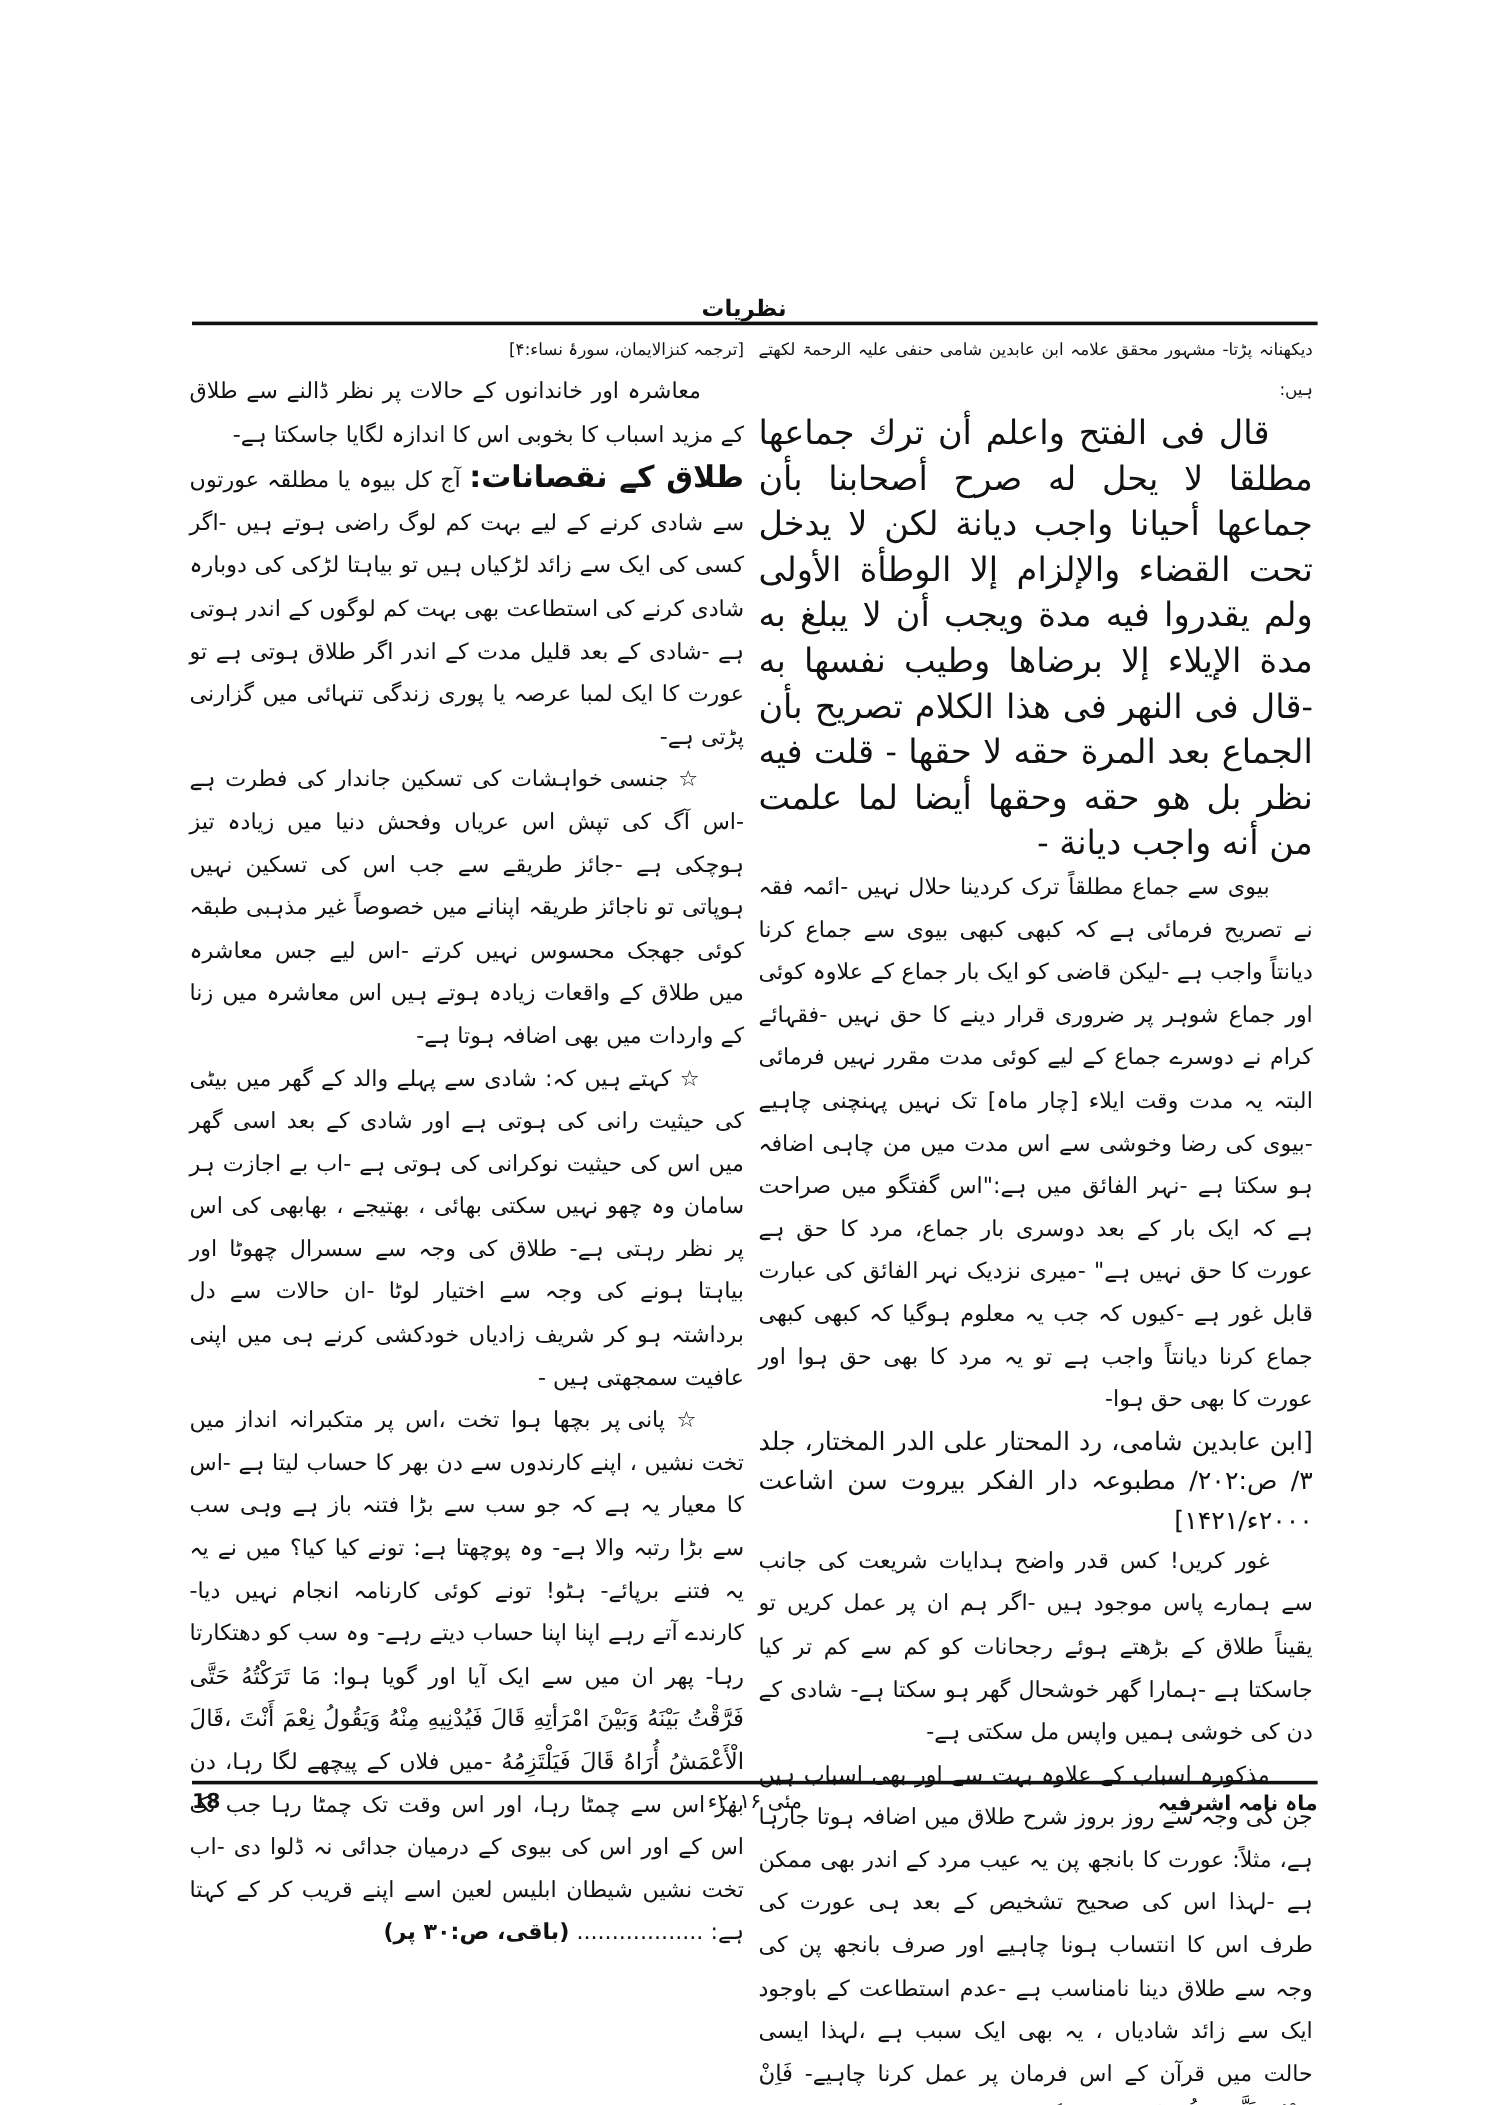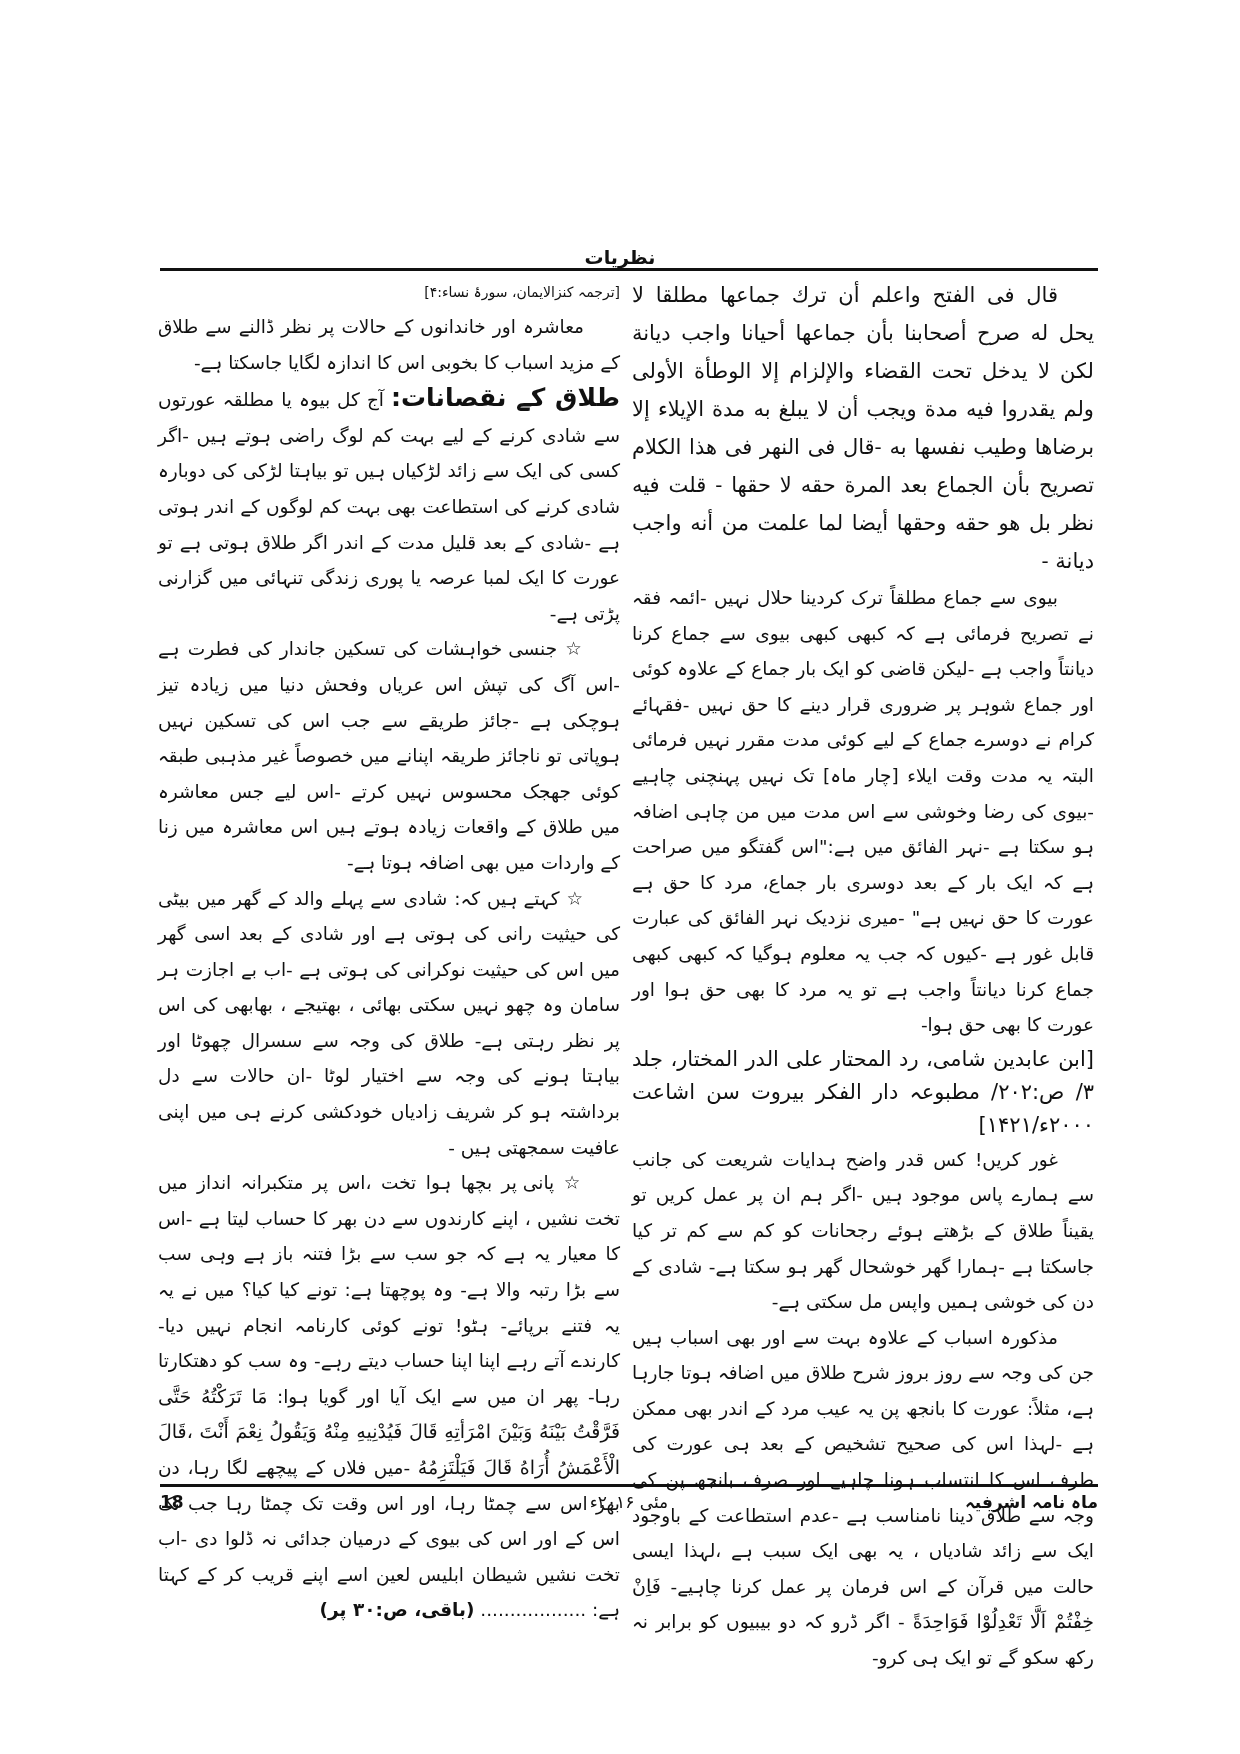--- a/index.html
+++ b/index.html
@@ -10,41 +10,42 @@
                   font-size: 19px; font-weight: bold; direction: rtl; }
   .rule-top { position: absolute; top: 268px; left: 160px; width: 938px; height: 3px; background: #111; }
   .rule-bottom { position: absolute; top: 1484px; left: 160px; width: 938px; height: 3px; background: #111; }
   .col { position: absolute; top: 276px; width: 462px; direction: rtl; text-align: justify;
          font-size: 18.5px; line-height: 35.6px; }
   .col-right { left: 632px; }
   .col-left { left: 158px; }
   .col p { margin: 0; }
   .indent { text-indent: 36px; }
   .small { font-size: 14px; line-height: 33px; }
-  .arabic { font-family: "DejaVu Serif", serif; font-size: 21px; line-height: 38px; text-indent: 36px; }
+  .arabic { font-family: "DejaVu Serif", serif; font-size: 28px; line-height: 38px; text-indent: 36px; }
   .arabic-inline { font-family: "DejaVu Serif", serif; font-size: 19px; }
   .heading { font-weight: bold; font-size: 25px; }
   .bold { font-weight: bold; }
   .cite { font-size: 21px; line-height: 33px; }
   .footer { position: absolute; top: 1492px; left: 160px; width: 938px; height: 30px;
             direction: rtl; font-size: 17px; font-weight: bold; }
   .footer .mag { position: absolute; right: 0; top: 0; }
   .footer .date { position: absolute; left: 0; right: 0; text-align: center; top: 0; font-weight: normal; }
   .footer .pageno { position: absolute; left: 0; top: 0; }
   .star { font-family: "DejaVu Sans", sans-serif; }
 </style>
 </head>
 <body>
 
 <div class="page">
 
   <div class="header-title">نظریات</div>
   <div class="rule-top"></div>
 
   <div class="col col-right">
+    <p class="small">دیکھنانہ پڑتا- مشہور محقق علامہ ابن عابدین شامی حنفی علیہ الرحمۃ لکھتے ہیں:</p>
     <p class="arabic">قال فی الفتح واعلم أن ترك جماعها مطلقا لا يحل له صرح أصحابنا بأن جماعها أحيانا واجب ديانة لكن لا يدخل تحت القضاء والإلزام إلا الوطأة الأولى ولم يقدروا فيه مدة ويجب أن لا يبلغ به مدة الإيلاء إلا برضاها وطيب نفسها به -قال فی النهر فی هذا الكلام تصريح بأن الجماع بعد المرة حقه لا حقها - قلت فيه نظر بل هو حقه وحقها أيضا لما علمت من أنه واجب ديانة -</p>
     <p class="indent">بیوی سے جماع مطلقاً ترک کردینا حلال نہیں -ائمہ فقہ نے تصریح فرمائی ہے کہ کبھی کبھی بیوی سے جماع کرنا دیانتاً واجب ہے -لیکن قاضی کو ایک بار جماع کے علاوہ کوئی اور جماع شوہر پر ضروری قرار دینے کا حق نہیں -فقہائے کرام نے دوسرے جماع کے لیے کوئی مدت مقرر نہیں فرمائی البتہ یہ مدت وقت ایلاء [چار ماہ] تک نہیں پہنچنی چاہیے -بیوی کی رضا وخوشی سے اس مدت میں من چاہی اضافہ ہو سکتا ہے -نہر الفائق میں ہے:"اس گفتگو میں صراحت ہے کہ ایک بار کے بعد دوسری بار جماع، مرد کا حق ہے عورت کا حق نہیں ہے" -میری نزدیک نہر الفائق کی عبارت قابل غور ہے -کیوں کہ جب یہ معلوم ہوگیا کہ کبھی کبھی جماع کرنا دیانتاً واجب ہے تو یہ مرد کا بھی حق ہوا اور عورت کا بھی حق ہوا-</p>
     <p class="cite">[ابن عابدین شامی، رد المحتار علی الدر المختار، جلد ۳/ ص:۲۰۲/ مطبوعہ دار الفکر بیروت سن اشاعت ۲۰۰۰ء/۱۴۲۱]</p>
     <p class="indent">غور کریں! کس قدر واضح ہدایات شریعت کی جانب سے ہمارے پاس موجود ہیں -اگر ہم ان پر عمل کریں تو یقیناً طلاق کے بڑھتے ہوئے رجحانات کو کم سے کم تر کیا جاسکتا ہے -ہمارا گھر خوشحال گھر ہو سکتا ہے- شادی کے دن کی خوشی ہمیں واپس مل سکتی ہے-</p>
     <p class="indent">
       <span>مذکورہ اسباب کے علاوہ بہت سے اور بھی اسباب ہیں جن کی وجہ سے روز بروز شرح طلاق میں اضافہ ہوتا جارہا ہے، مثلاً: عورت کا بانجھ پن یہ عیب مرد کے اندر بھی ممکن ہے -لہذا اس کی صحیح تشخیص کے بعد ہی عورت کی طرف اس کا انتساب ہونا چاہیے اور صرف بانجھ پن کی وجہ سے طلاق دینا نامناسب ہے -عدم استطاعت کے باوجود ایک سے زائد شادیاں ، یہ بھی ایک سبب ہے ،لہذا ایسی حالت میں قرآن کے اس فرمان پر عمل کرنا چاہیے-</span>
       <span class="arabic-inline">فَاِنْ خِفْتُمْ اَلَّا تَعْدِلُوْا فَوَاحِدَةً</span>
       <span>- اگر ڈرو کہ دو بیبیوں کو برابر نہ رکھ سکو گے تو ایک ہی کرو-</span>
     </p>
   </div>

